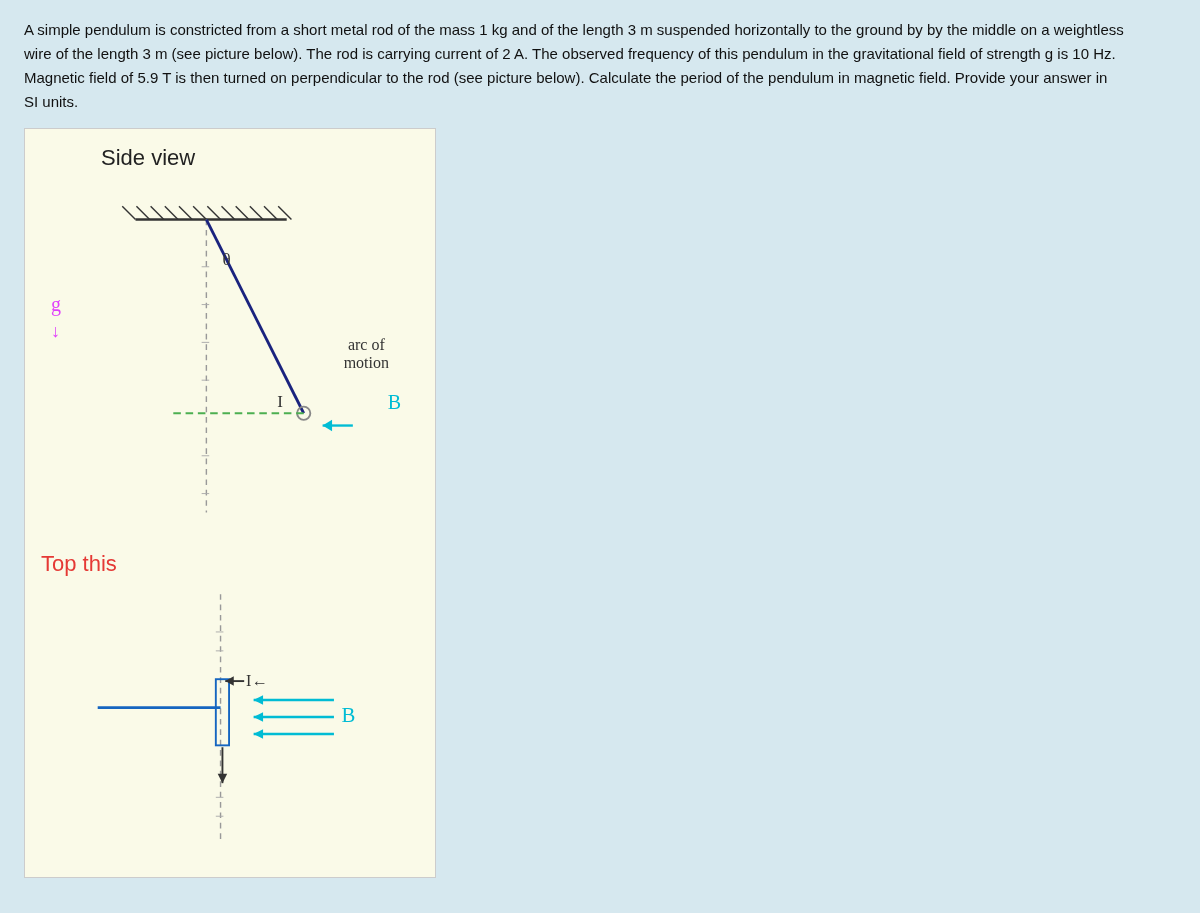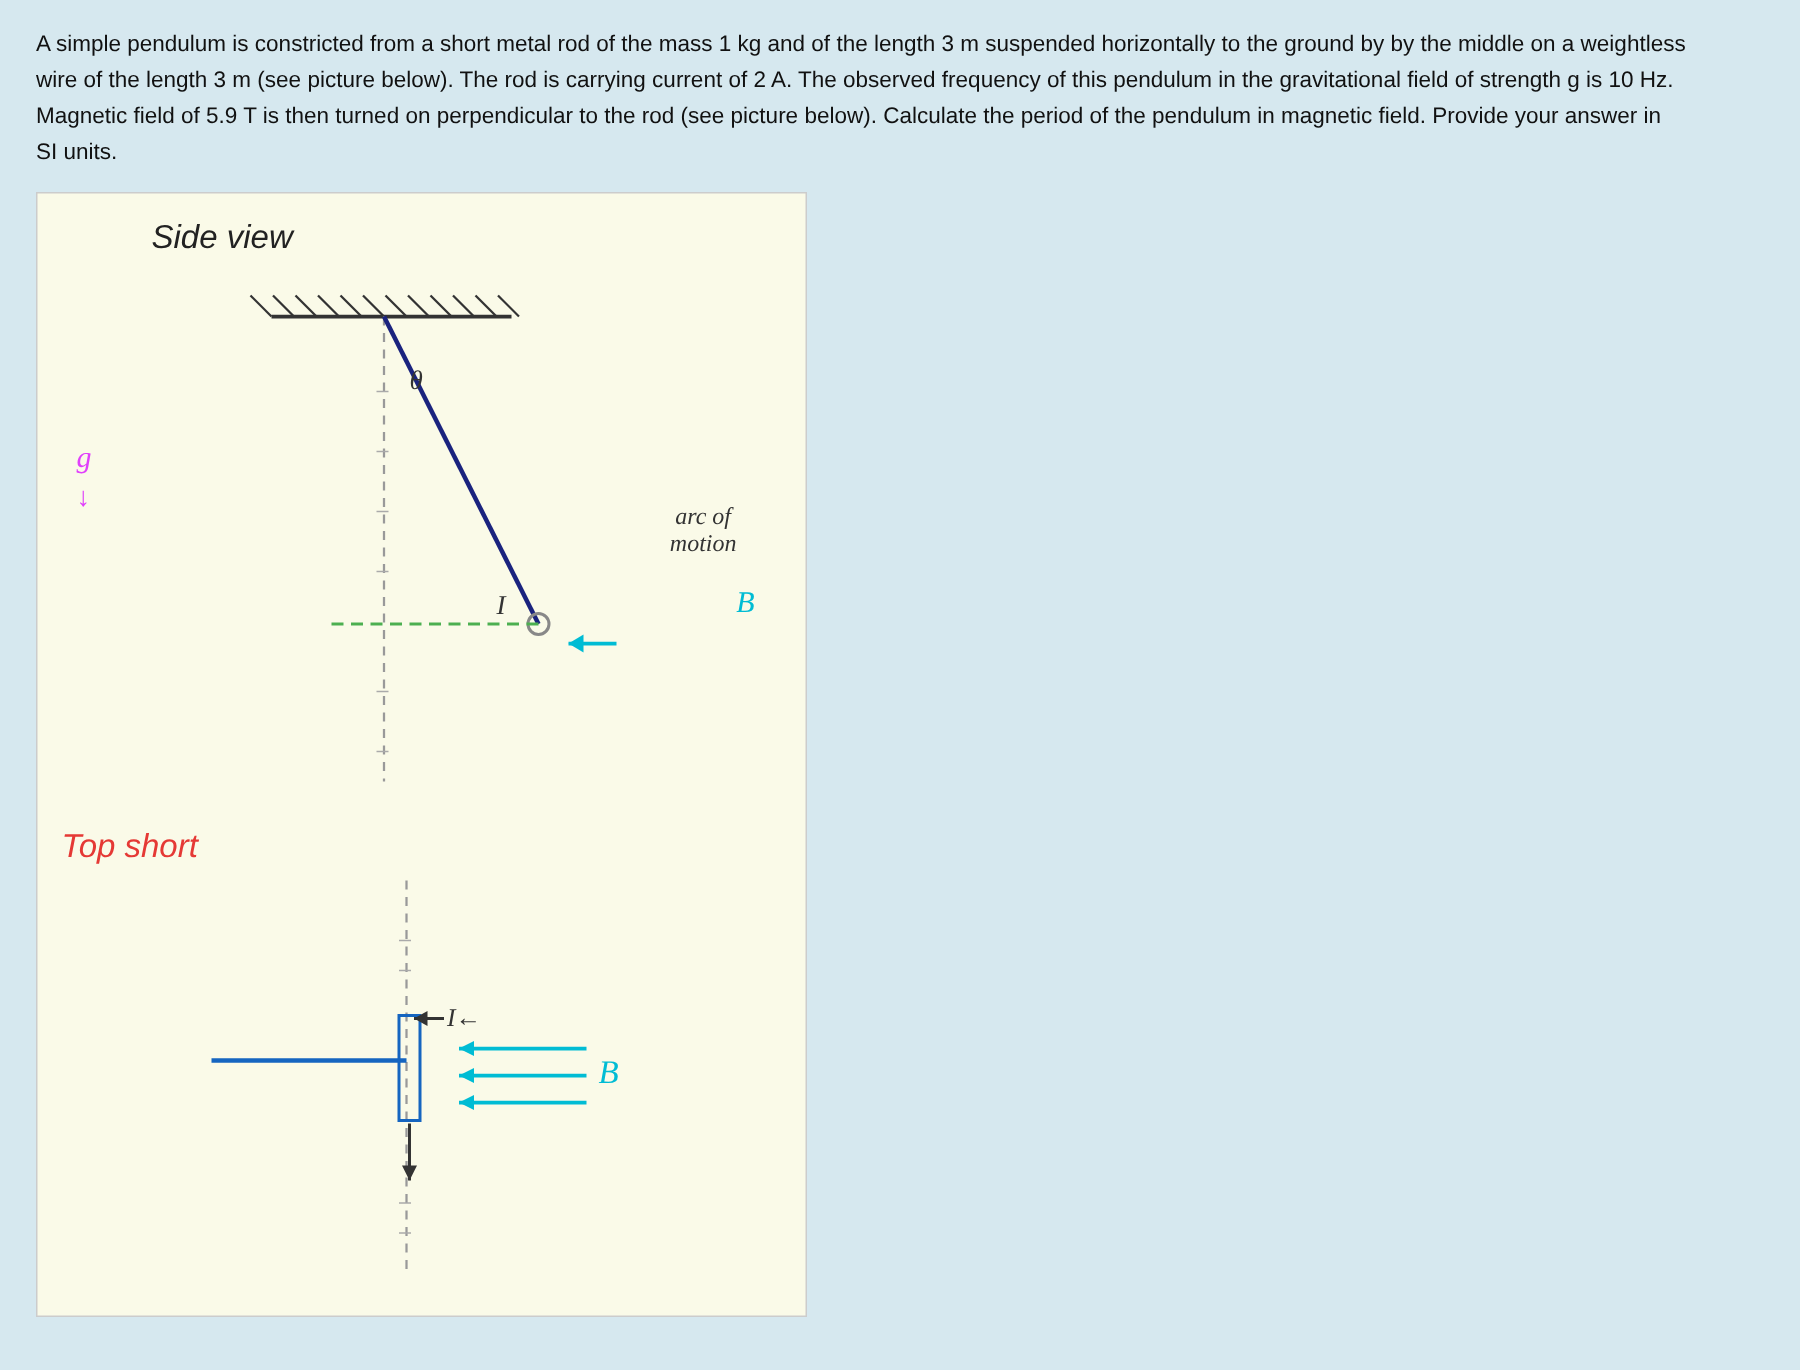--- a/index.html
+++ b/index.html
@@ -13,25 +13,24 @@
       min-height: 913px;
     }
     .problem-text {
       line-height: 1.6;
       max-width: 1100px;
       margin-bottom: 14px;
     }
     .diagram-container {
       background-color: #fafae8;
       border: 1px solid #ccc;
-      width: 514px;
+      width: 412px;
       min-height: 750px;
       padding: 16px;
       position: relative;
-      font-style: italic;
     }
     .section-title {
       font-family: 'Comic Sans MS', cursive, sans-serif;
       font-size: 22px;
       color: #222;
       margin-bottom: 10px;
       margin-left: 60px;
     }
     .side-view-area {
       position: relative;
@@ -139,21 +138,21 @@
 
       <line x1="170" y1="80" x2="178" y2="80" stroke="#aaa" stroke-width="1"></line>
       <line x1="170" y1="120" x2="178" y2="120" stroke="#aaa" stroke-width="1"></line>
       <line x1="170" y1="160" x2="178" y2="160" stroke="#aaa" stroke-width="1"></line>
       <line x1="170" y1="200" x2="178" y2="200" stroke="#aaa" stroke-width="1"></line>
       <line x1="170" y1="280" x2="178" y2="280" stroke="#aaa" stroke-width="1"></line>
       <line x1="170" y1="320" x2="178" y2="320" stroke="#aaa" stroke-width="1"></line>
     </svg>
   </div>
 
-  <div class="top-view-title">Top short</div>
+  <div class="top-view-title">Top this</div>
 
   <div class="top-view-area">
     <svg viewBox="0 0 400 260">
 
       <line x1="190" y1="0" x2="190" y2="260" stroke="#999" stroke-width="1.5" stroke-dasharray="6,5"></line>
 
       <line x1="60" y1="120" x2="190" y2="120" stroke="#1565c0" stroke-width="3"></line>
 
       <rect x="185" y="90" width="14" height="70" fill="none" stroke="#1565c0" stroke-width="2"></rect>
 

